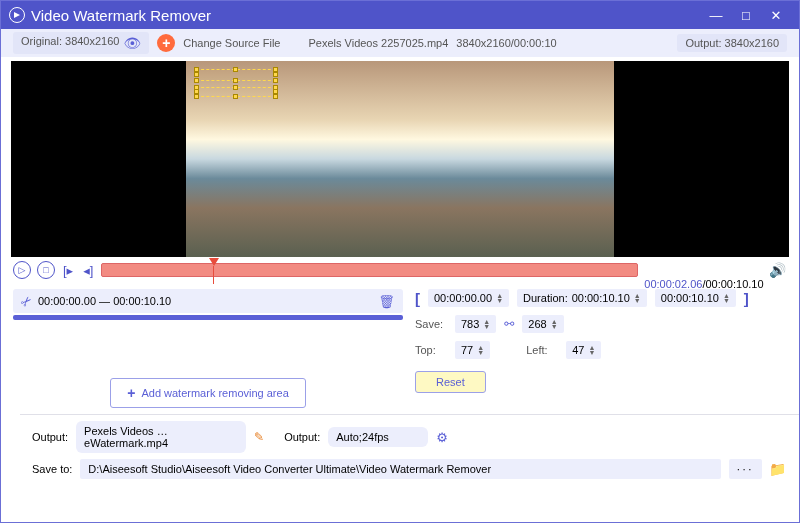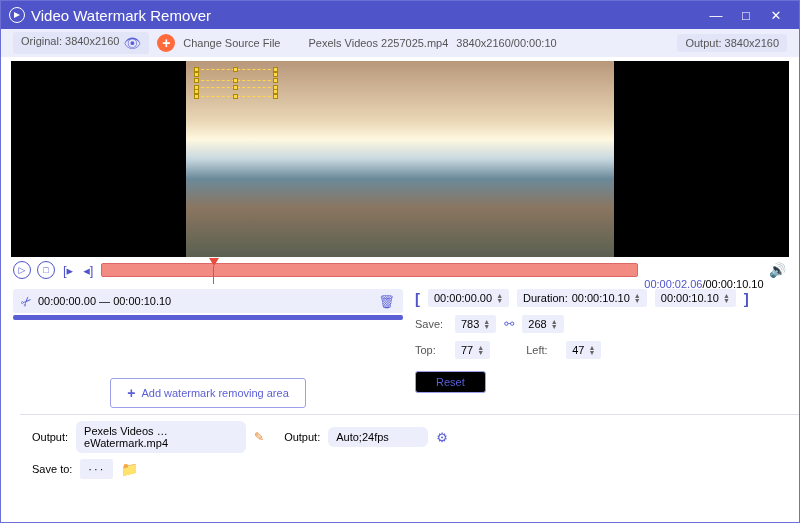--- a/index.html
+++ b/index.html
@@ -36,21 +36,21 @@
 .trash{color:#5a5fd6;font-size:13px;cursor:pointer;margin-left:auto;}
 .prog{height:5px;background:#5a5fd6;margin:2px 0 0;border-radius:2px;}
 .addbtn{margin-top:58px;align-self:center;border:1px solid #9ba0e8;border-radius:3px;padding:6px 16px;color:#5a5fd6;cursor:pointer;display:flex;align-items:center;gap:6px;background:#fff;}
 .addbtn .p{font-size:14px;font-weight:bold;}
 .rrow{display:flex;align-items:center;gap:8px;margin-bottom:8px;}
 .brkt{color:#4f54c9;font-size:15px;font-weight:bold;cursor:pointer;}
 .numbox{background:#eceefc;border-radius:2px;padding:3px 6px;display:flex;align-items:center;gap:4px;}
 .spin{display:flex;flex-direction:column;gap:0;line-height:5px;font-size:7px;color:#666;cursor:pointer;}
 .lbl{color:#555;min-width:32px;}
 .link{color:#5a5fd6;font-size:12px;cursor:pointer;}
-.reset{border:1px solid #9ba0e8;border-radius:3px;padding:4px 20px;color:#5a5fd6;cursor:pointer;background:#000000;display:inline-block;}
+.reset{border:1px solid #9ba0e8;border-radius:3px;padding:4px 20px;color:#5a5fd6;cursor:pointer;background:#fef9c3;display:inline-block;}
 .bottom{padding:6px 12px;border-top:1px solid #e0e0e8;margin-left:19px;}
 .brow{display:flex;align-items:center;gap:8px;margin-bottom:6px;}
 .bbox{background:#eceefc;border-radius:6px;padding:4px 8px;flex-shrink:0;}
 .edit{color:#e67e22;font-size:12px;cursor:pointer;}
 .gear{color:#5a5fd6;font-size:13px;cursor:pointer;}
 .export{background:#5a5fd6;color:#fff;border-radius:4px;padding:8px 36px;cursor:pointer;margin-left:auto;font-size:12px;}
 .pathbox{background:#eceefc;border-radius:2px;padding:4px 8px;flex:1;}
 .dots{background:#eceefc;border-radius:2px;padding:4px 8px;cursor:pointer;letter-spacing:2px;}
 .fold{color:#5a5fd6;font-size:14px;cursor:pointer;}
 </style>
@@ -183,16 +183,17 @@
   <div class="brow">
     <span>Output:</span>
     <div class="bbox" style="width:170px">Pexels Videos …eWatermark.mp4</div>
     <span class="edit">✎</span>
     <span style="margin-left:12px">Output:</span>
     <div class="bbox" style="width:100px">Auto;24fps</div>
     <span class="gear">⚙</span>
   </div>
   <div class="brow">
     <span>Save to:</span>
+    <div class="pathbox">D:\Aiseesoft Studio\Aiseesoft Video Converter Ultimate\Video Watermark Remover</div>
     <div class="dots">···</div>
     <span class="fold">📁</span>
   </div>
 </div>
 
 </body></html>

